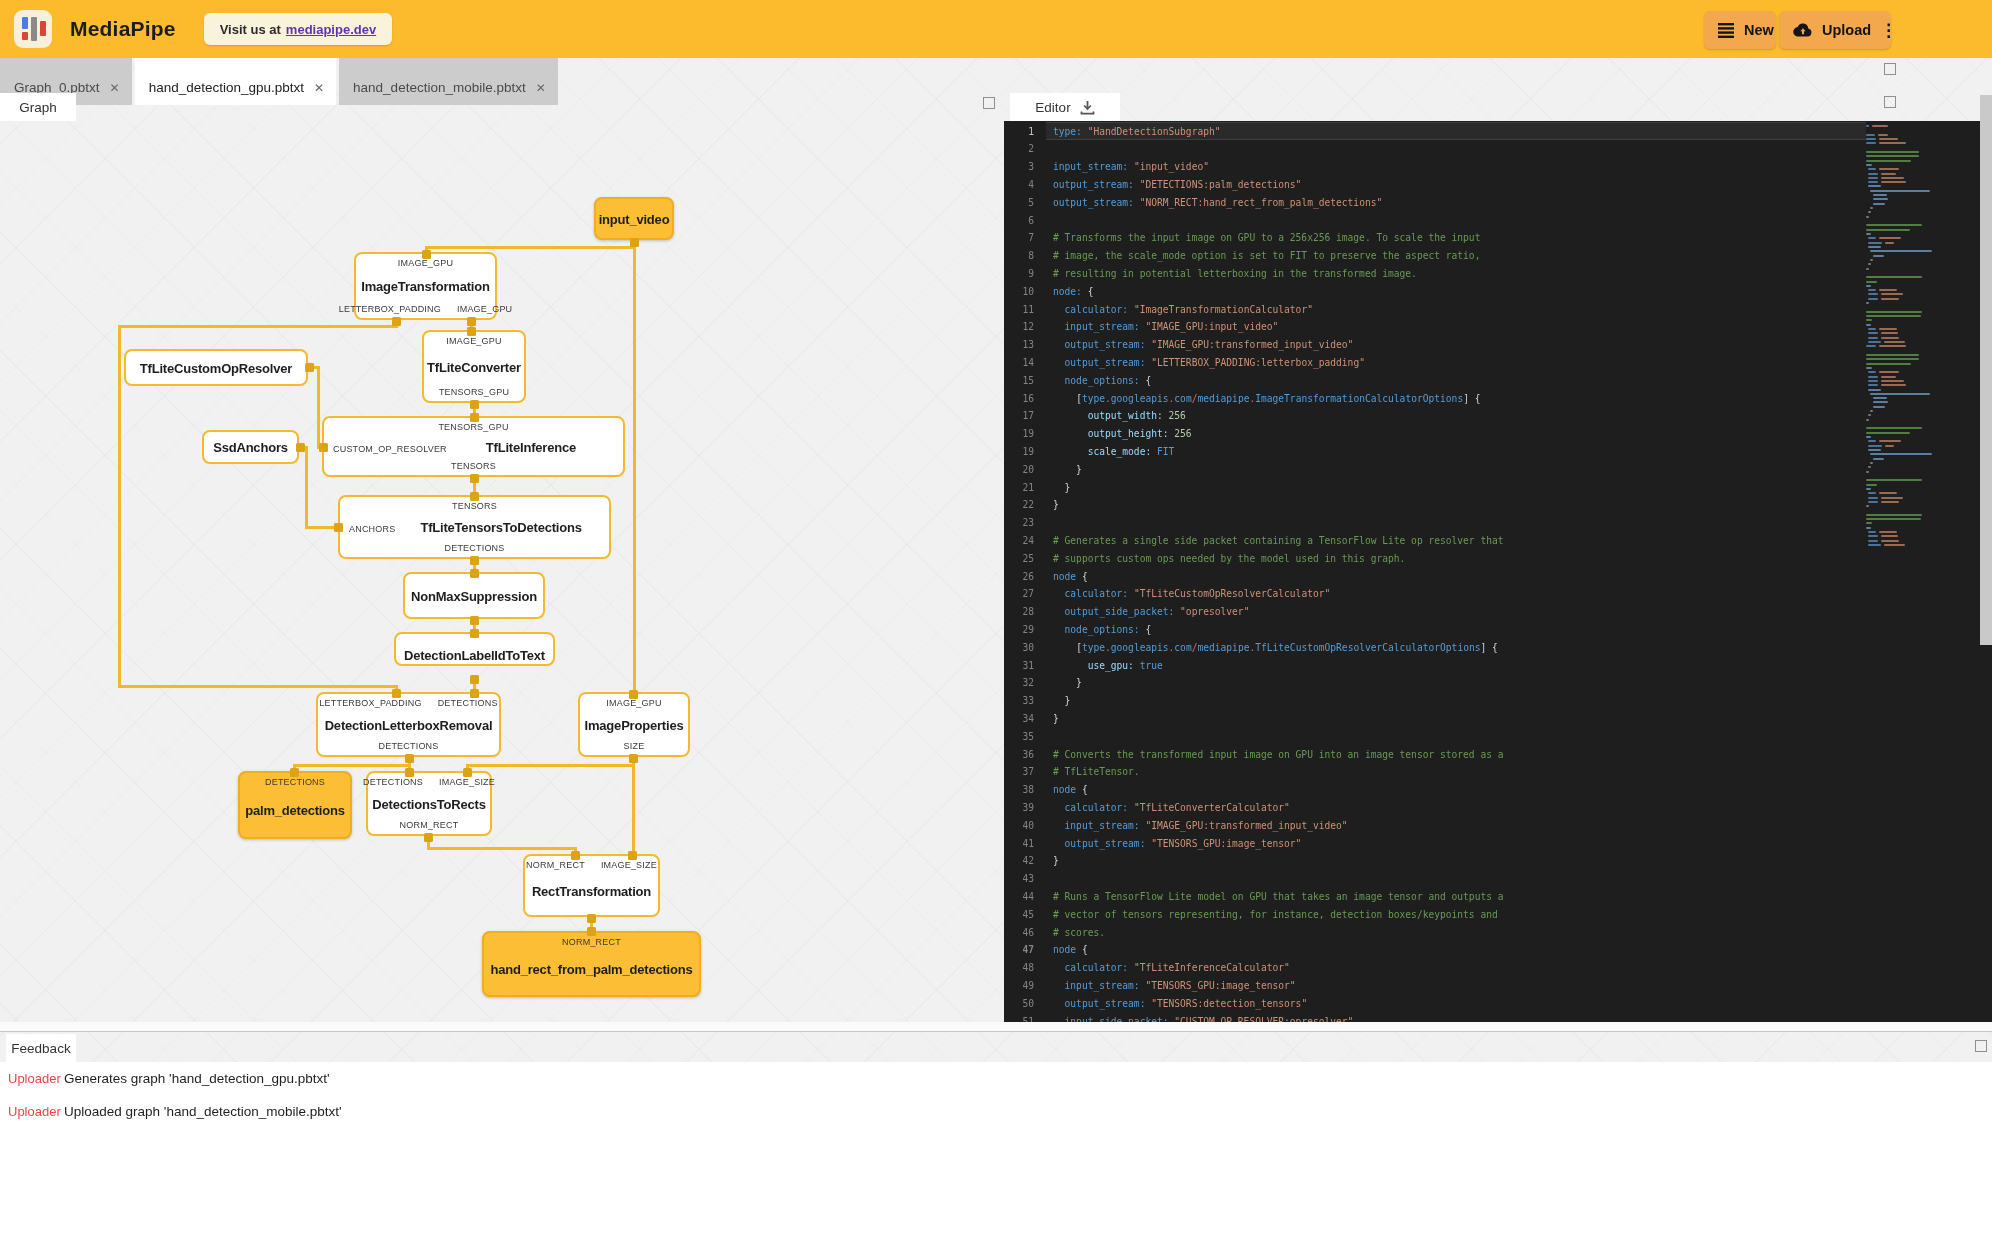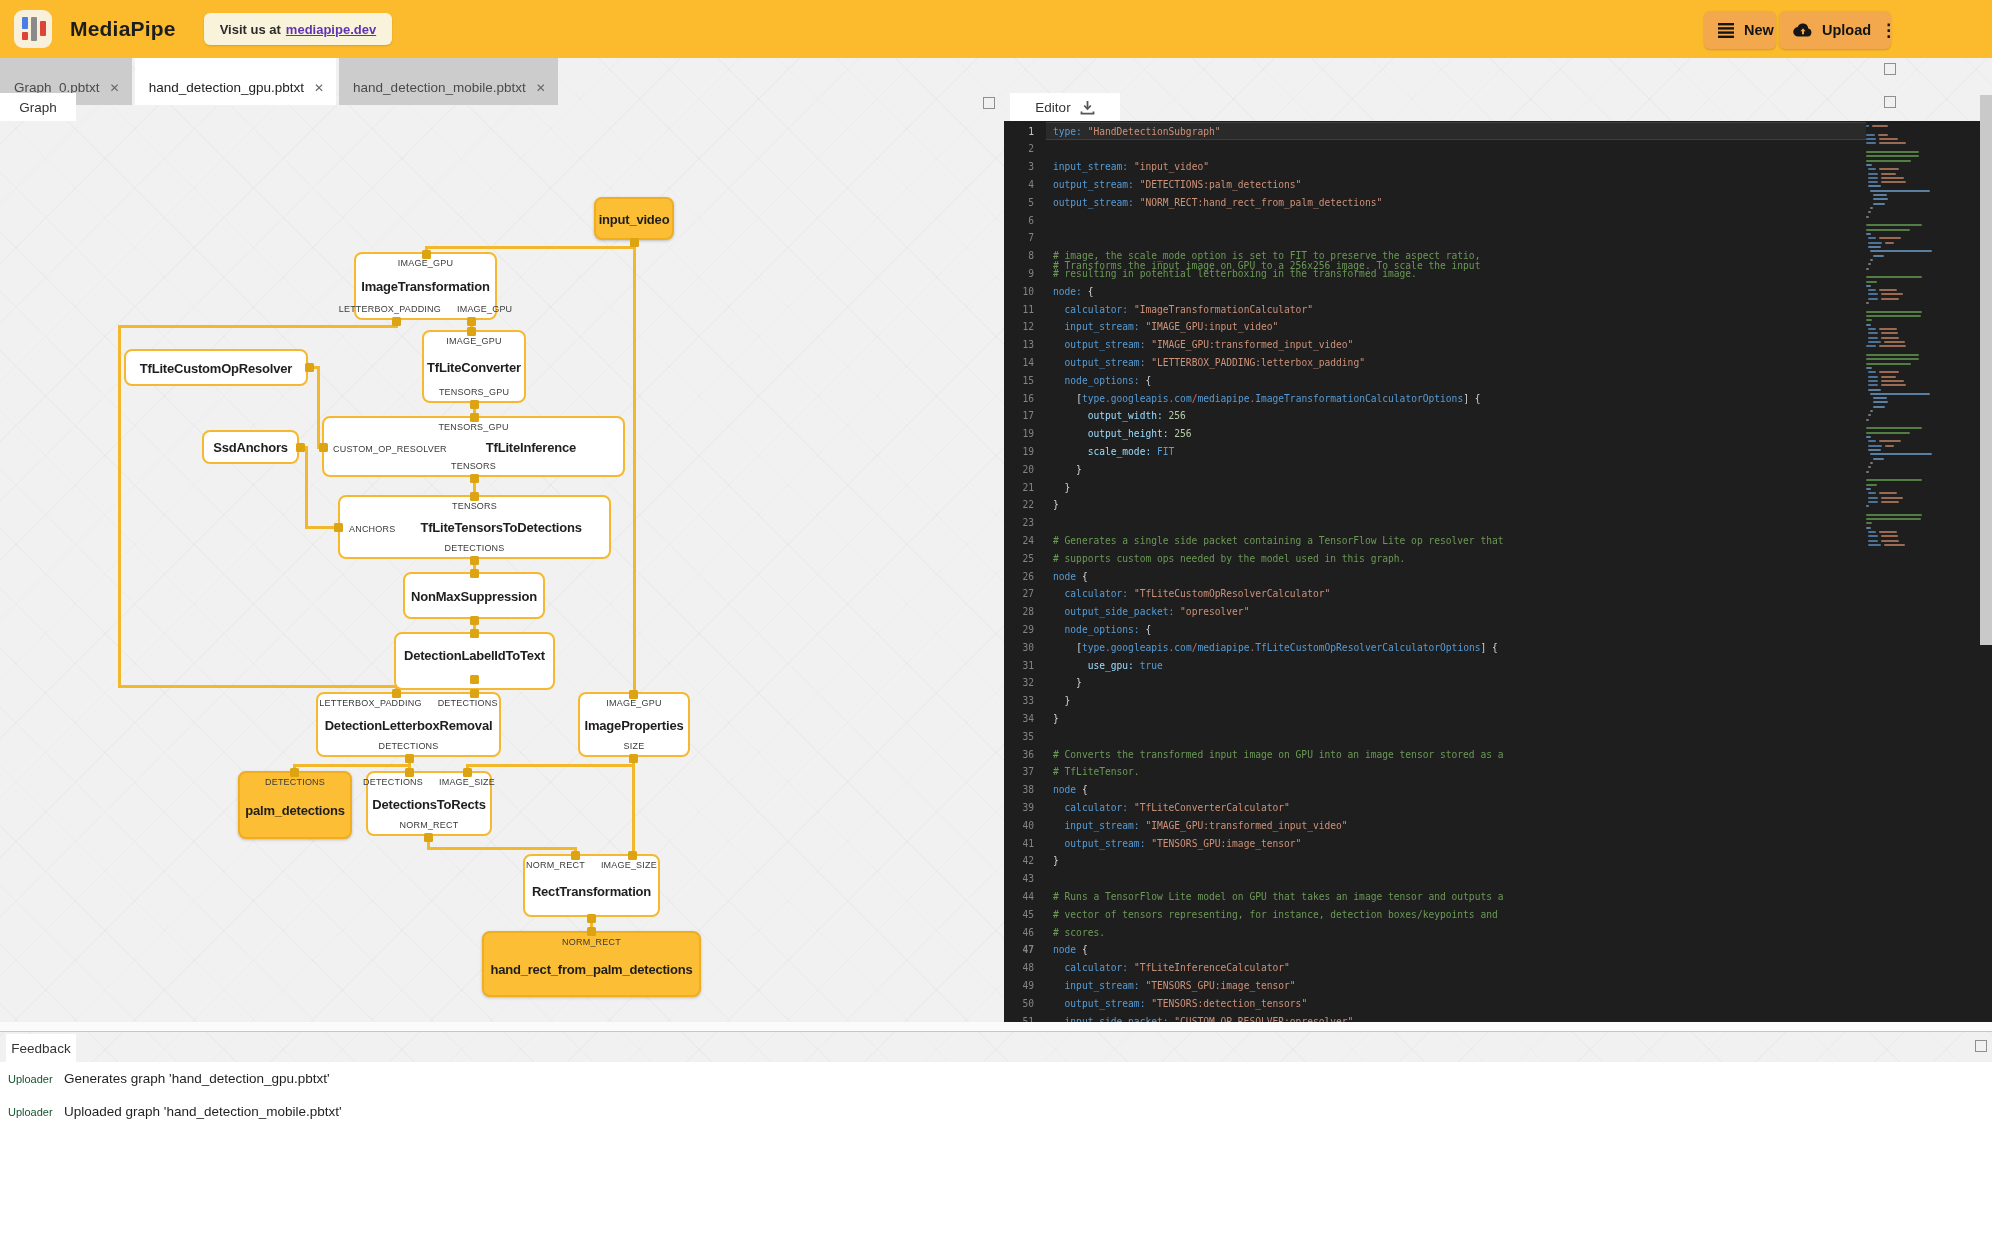--- a/index.html
+++ b/index.html
@@ -52,21 +52,21 @@
   .tk-key{color:#569CD6;} .tk-attr{color:#9CDCFE;} .tk-str{color:#CE9178;}
   .tk-num{color:#B5CEA8;} .tk-kw{color:#569CD6;text-align:right;} .tk-com{color:#6A9955;}
   .tk-d{color:#D4D4D4;} .tk-red{color:#D16969;}
   #minimap{position:absolute;left:862px;top:4px;width:98px;height:890px;}
   .mm{position:absolute;height:2px;border-radius:1px;}
   #scroll-thumb{position:absolute;left:1980px;top:95px;width:12px;height:550px;background:#C9C9C9;z-index:36;cursor:pointer;}
   
   #panels-bottom-band{position:absolute;left:0;top:1022px;width:1992px;height:9px;background:#FBFBFB;border-bottom:1px solid #C6C6C6;z-index:12;}
   #feedback-content{position:absolute;left:0;top:1062px;width:1992px;height:180px;background:#fff;z-index:12;}
   .fb-row{display:flex;align-items:baseline;padding:9px 0 9px 8px;}
-  .fb-src{font-size:11px;color:#14532d;width:48px;flex:0 0 auto;}
+  .fb-src{font-size:13px;color:#ef4444;width:48px;flex:0 0 auto;}
   .fb-msg{font-size:13.5px;color:#1f1f1f;font-weight:500;margin-left:8px;}
   svg{display:block;}
 </style>
 </head>
 <body>
 
 <div id="header">
   <div id="logo">
     <svg width="38" height="38">
       <rect x="8" y="7" width="6" height="12" rx="1" fill="#4A7DE8"></rect>
@@ -222,21 +222,21 @@
       </div>
       <div class="leftport" style="left:9px;top:27px;">ANCHORS</div>
       <div class="title" style="top:23px;padding-left:53.199999999999996px;">TfLiteTensorsToDetections</div>
       <div class="ports bottom">
         <span>DETECTIONS</span>
       </div>
     </div>
     <div class="gnode" style="left: 403px; top: 572px; width: 142px; height: 47px;">
       <div class="title" style="top:14.5px;">NonMaxSuppression</div>
     </div>
-    <div class="gnode" style="left: 394px; top: 632px; width: 161px; height: 58px;">
+    <div class="gnode" style="left: 394px; top: 632px; width: 161px; height: 34px;">
       <div class="title" style="top:14px;">DetectionLabelIdToText</div>
     </div>
     <div class="gnode" style="left: 316px; top: 692px; width: 185px; height: 65px;">
       <div class="ports top">
         <span>LETTERBOX_PADDING</span>
         <span>DETECTIONS</span>
       </div>
       <div class="title" style="top:23.5px;">DetectionLetterboxRemoval</div>
       <div class="ports bottom">
         <span>DETECTIONS</span>
@@ -322,21 +322,21 @@
       <div class="codeline" style="top: 19.3px;"><span class="tk-d"></span></div>
       <div class="gutter" style="top: 37.1px;">3</div>
       <div class="codeline" style="top: 37.1px;"><span class="tk-key">input_stream:</span> <span class="tk-str">"input_video"</span></div>
       <div class="gutter" style="top: 54.9px;">4</div>
       <div class="codeline" style="top: 54.9px;"><span class="tk-key">output_stream:</span> <span class="tk-str">"DETECTIONS:palm_detections"</span></div>
       <div class="gutter" style="top: 72.7px;">5</div>
       <div class="codeline" style="top: 72.7px;"><span class="tk-key">output_stream:</span> <span class="tk-str">"NORM_RECT:hand_rect_from_palm_detections"</span></div>
       <div class="gutter" style="top: 90.5px;">6</div>
       <div class="codeline" style="top: 90.5px;"><span class="tk-d"></span></div>
       <div class="gutter" style="top: 108.3px;">7</div>
-      <div class="codeline" style="top: 108.3px; margin-top: 28px;"><span class="tk-com"># Transforms the input image on GPU to a 256x256 image. To scale the input</span></div>
+      <div class="codeline" style="top: 108.3px;"><span class="tk-com"># Transforms the input image on GPU to a 256x256 image. To scale the input</span></div>
       <div class="gutter" style="top: 126.1px;">8</div>
       <div class="codeline" style="top: 126.1px;"><span class="tk-com"># image, the scale_mode option is set to FIT to preserve the aspect ratio,</span></div>
       <div class="gutter" style="top: 143.9px;">9</div>
       <div class="codeline" style="top: 143.9px;"><span class="tk-com"># resulting in potential letterboxing in the transformed image.</span></div>
       <div class="gutter" style="top: 161.7px;">10</div>
       <div class="codeline" style="top: 161.7px;"><span class="tk-key">node:</span> <span class="tk-d">{</span></div>
       <div class="gutter" style="top: 179.5px;">11</div>
       <div class="codeline" style="top: 179.5px;">  <span class="tk-key">calculator:</span> <span class="tk-str">"ImageTransformationCalculator"</span></div>
       <div class="gutter" style="top: 197.3px;">12</div>
       <div class="codeline" style="top: 197.3px;">  <span class="tk-key">input_stream:</span> <span class="tk-str">"IMAGE_GPU:input_video"</span></div>

